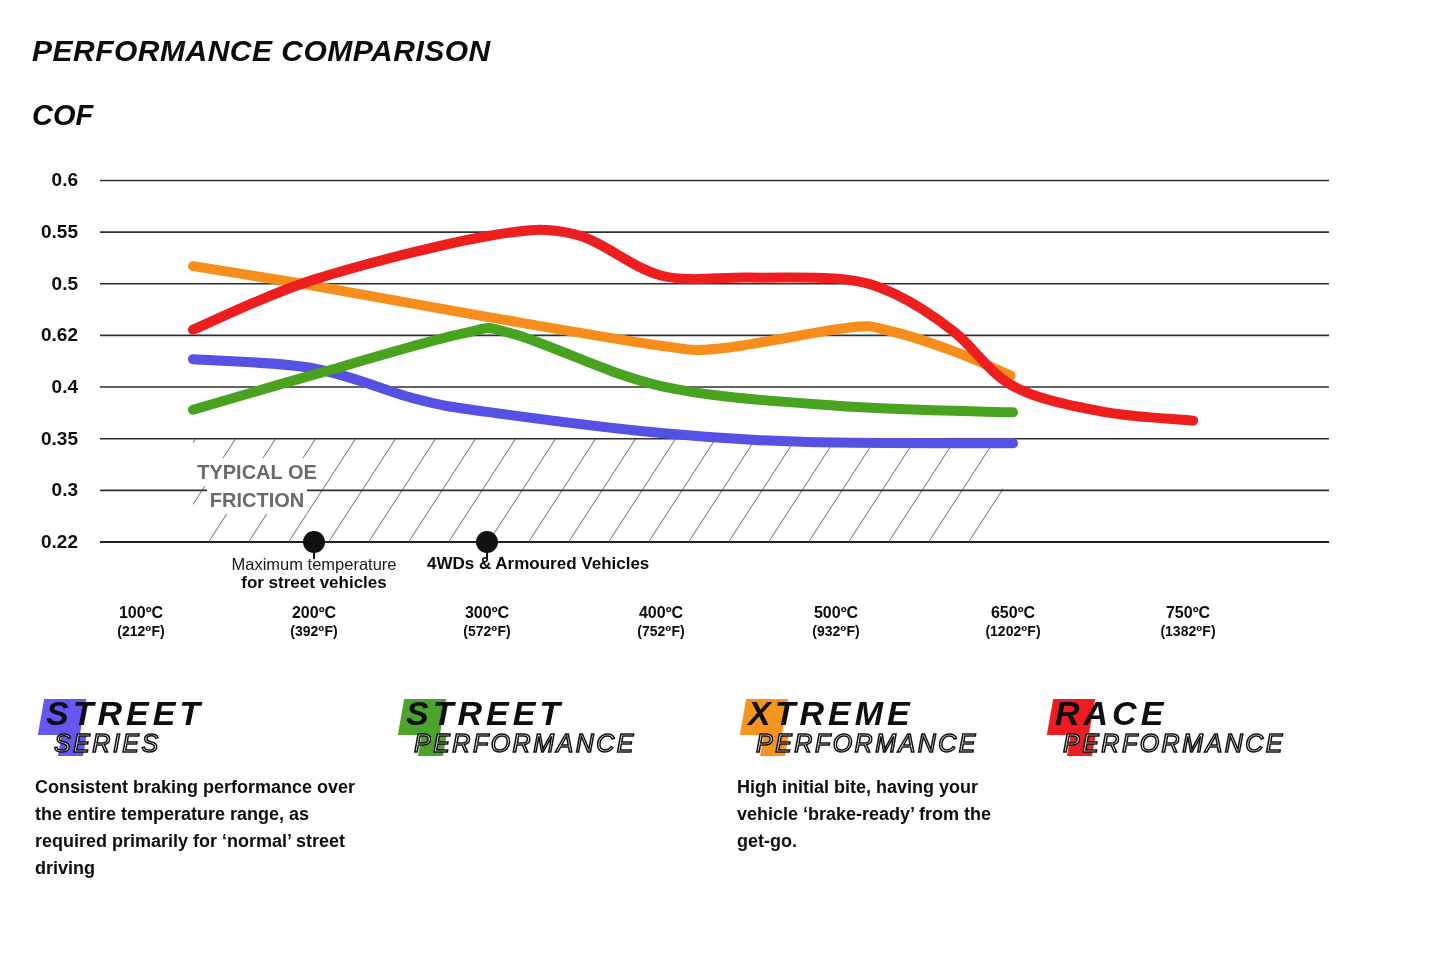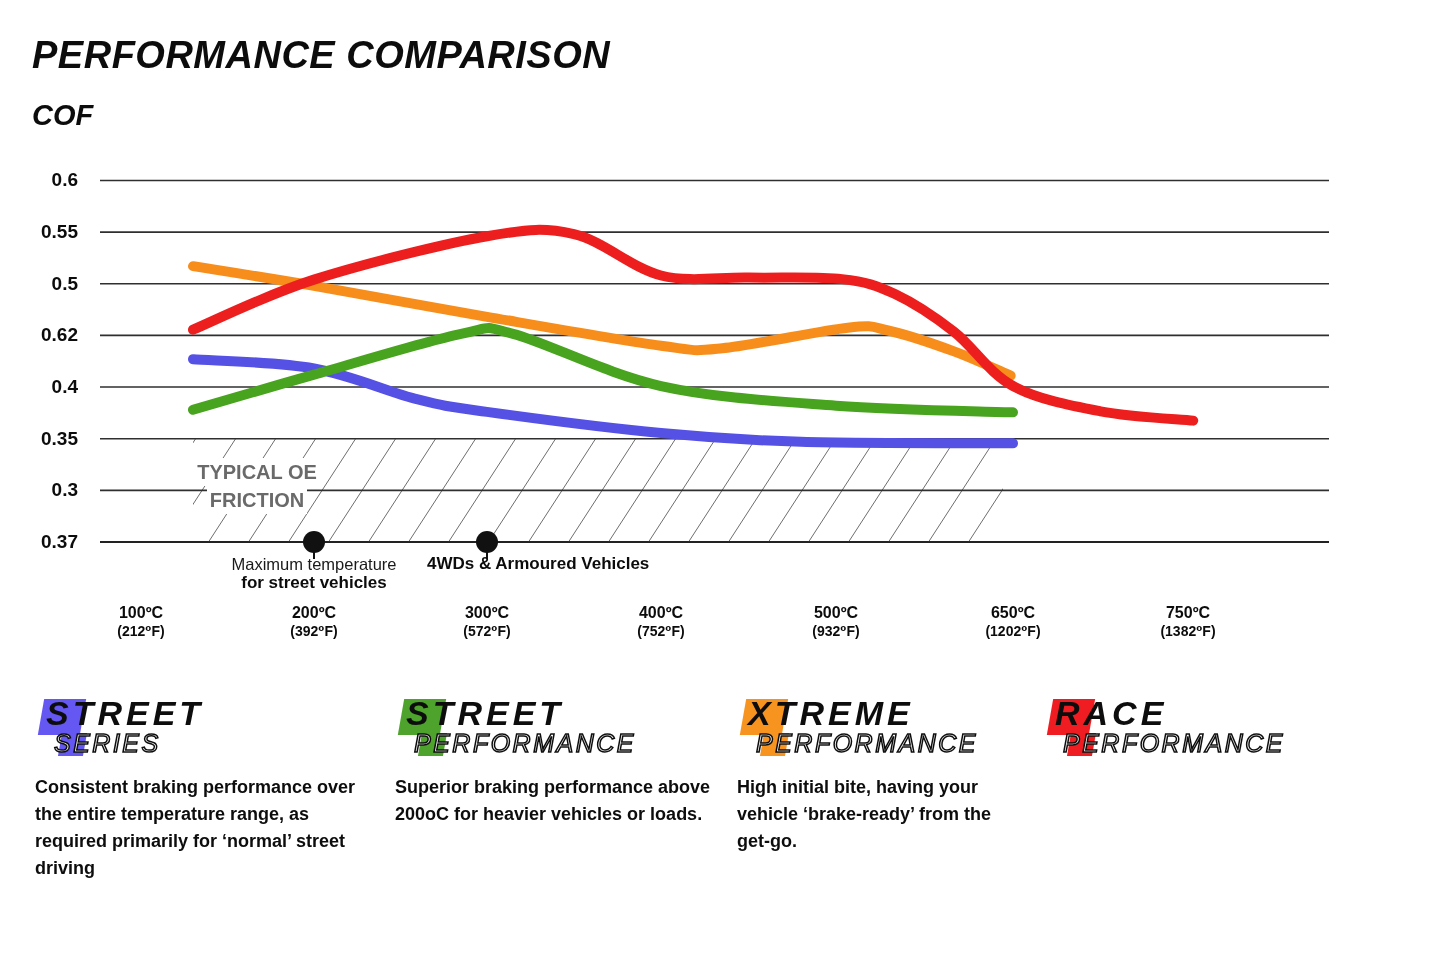--- a/index.html
+++ b/index.html
@@ -1,18 +1,18 @@
 <!DOCTYPE html>
 <html><head>
 <meta charset="utf-8">
 <style>
   html,body{margin:0;padding:0;background:#fff;}
   .page{position:relative;width:1445px;height:972px;background:#fff;overflow:hidden;
         font-family:"Liberation Sans","DejaVu Sans",sans-serif;color:#111;}
-  .title{position:absolute;left:32px;top:34px;font-size:38px;font-weight:bold;font-style:italic;letter-spacing:.5px;color:#0c0c0c;}
+  .title{position:absolute;left:32px;top:34px;font-size:30px;font-weight:bold;font-style:italic;letter-spacing:.5px;color:#0c0c0c;}
   .cof{position:absolute;left:32px;top:99px;font-size:29px;font-weight:bold;font-style:italic;color:#0c0c0c;}
   #chart-svg{position:absolute;left:0;top:0;}
   .ytick{position:absolute;left:14px;width:64px;height:28px;line-height:28px;text-align:right;
          font-size:19px;font-weight:bold;color:#0c0c0c;}
   .xlabel{position:absolute;top:604px;width:130px;text-align:center;}
   .xlabel .c{font-size:16px;font-weight:bold;color:#0c0c0c;}
   .xlabel .f{font-size:14px;font-weight:bold;color:#0c0c0c;margin-top:1px;}
   .oe-label{position:absolute;left:193px;top:458px;width:128px;text-align:center;
             font-size:20px;font-weight:bold;color:#6a6a6a;line-height:28px;}
   .oe-label span{background:#fff;padding:0 3px;display:inline-block;}
@@ -67,21 +67,21 @@
       </g>
   </svg>
 
   <div class="ytick" style="top: 166.45px;">0.6</div>
   <div class="ytick" style="top: 218.1px;">0.55</div>
   <div class="ytick" style="top: 269.75px;">0.5</div>
   <div class="ytick" style="top: 321.4px;">0.62</div>
   <div class="ytick" style="top: 373.05px;">0.4</div>
   <div class="ytick" style="top: 424.7px;">0.35</div>
   <div class="ytick" style="top: 476.35px;">0.3</div>
-  <div class="ytick" style="top: 528px;">0.37</div>
+  <div class="ytick" style="top: 528px;">0.22</div>
 
   <div class="oe-label">
     <span>TYPICAL OE</span><br>
     <span>FRICTION</span>
   </div>
 
   <div class="anno" id="anno-0" style="text-align: center; left: 164px; width: 300px;">
     <div class="l1">Maximum temperature</div>
     <div class="l2">for street vehicles</div>
   </div>
@@ -127,21 +127,20 @@
     </div>
     <div class="desc">Consistent braking performance over the entire temperature range, as required primarily for ‘normal’ street driving</div>
   </div>
   <div class="legend-col" id="lcol-1" style="left: 395px; width: 322px;">
     <div class="logo">
       <div class="lg-top" style="background: rgb(77, 163, 43);"></div>
       <div class="lg-bot" style="background: rgb(77, 163, 43);"></div>
       <div class="w1">STREET</div>
       <div class="w2">PERFORMANCE</div>
     </div>
-    <div class="desc">Superior braking performance above 200oC for heavier vehicles or loads.</div>
   </div>
   <div class="legend-col" id="lcol-2" style="left: 737px; width: 272px;">
     <div class="logo">
       <div class="lg-top" style="background: rgb(247, 148, 32);"></div>
       <div class="lg-bot" style="background: rgb(247, 148, 32);"></div>
       <div class="w1">XTREME</div>
       <div class="w2">PERFORMANCE</div>
     </div>
     <div class="desc">High initial bite, having your vehicle ‘brake-ready’ from the get-go.</div>
   </div>

